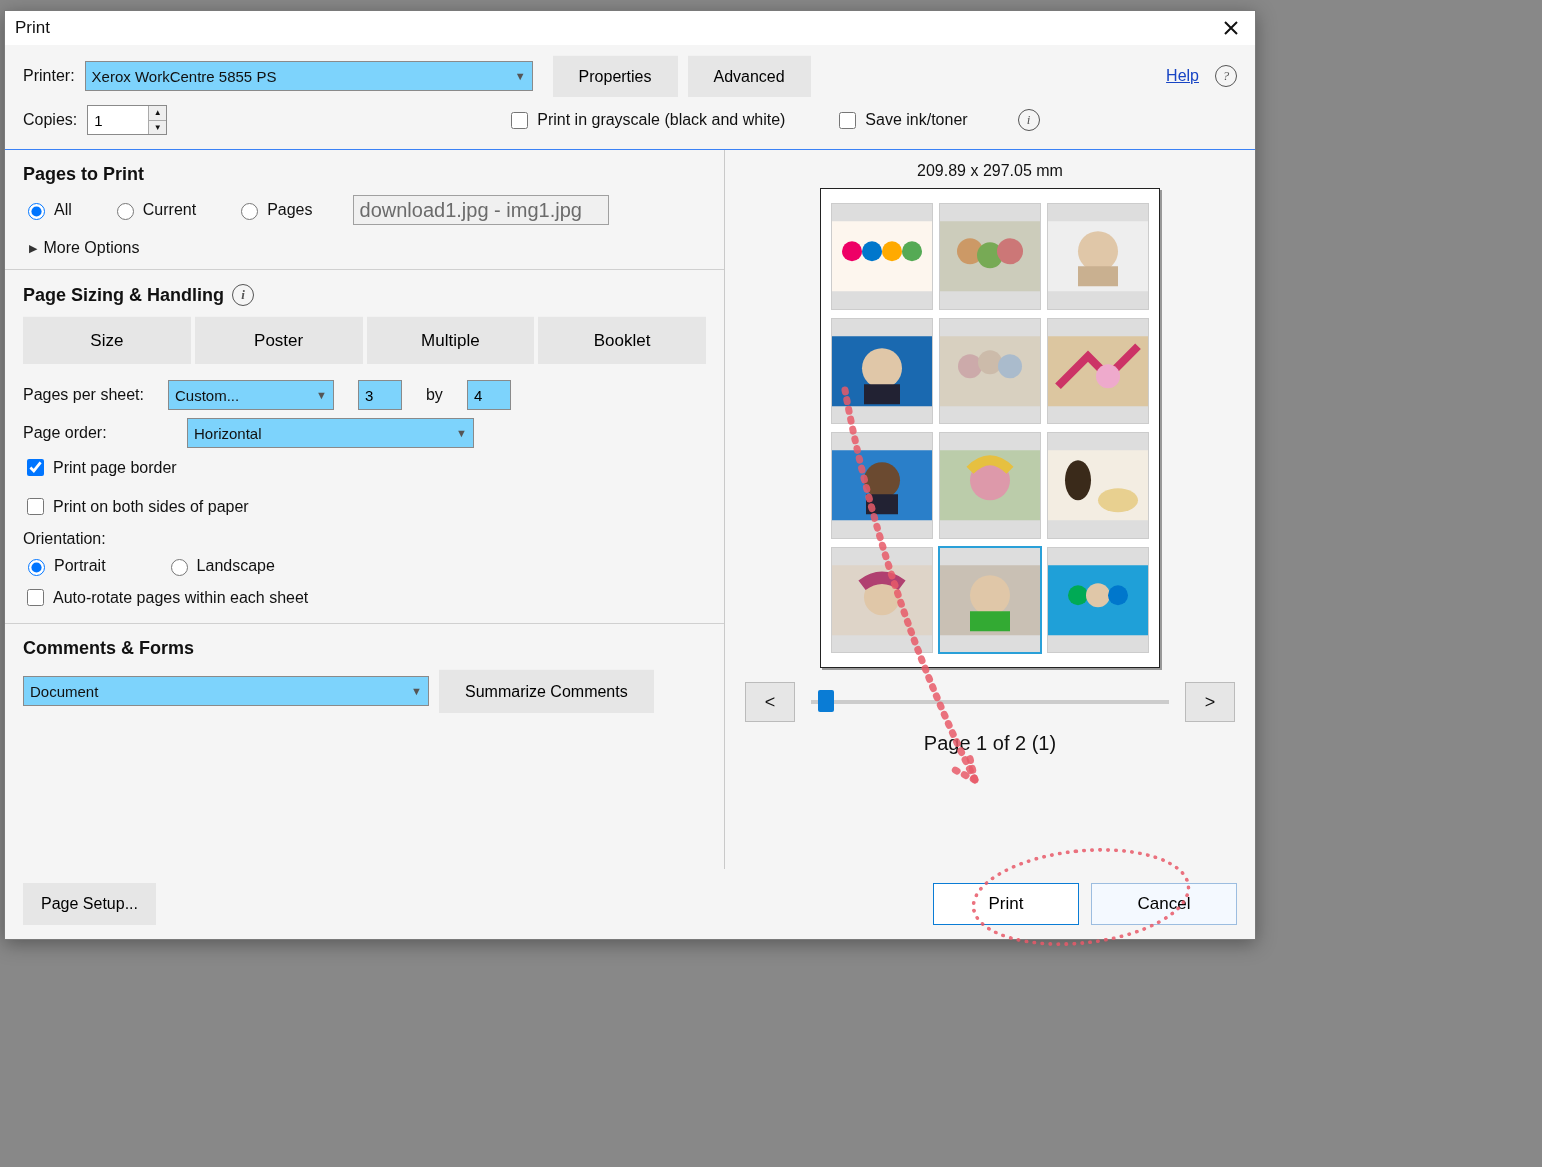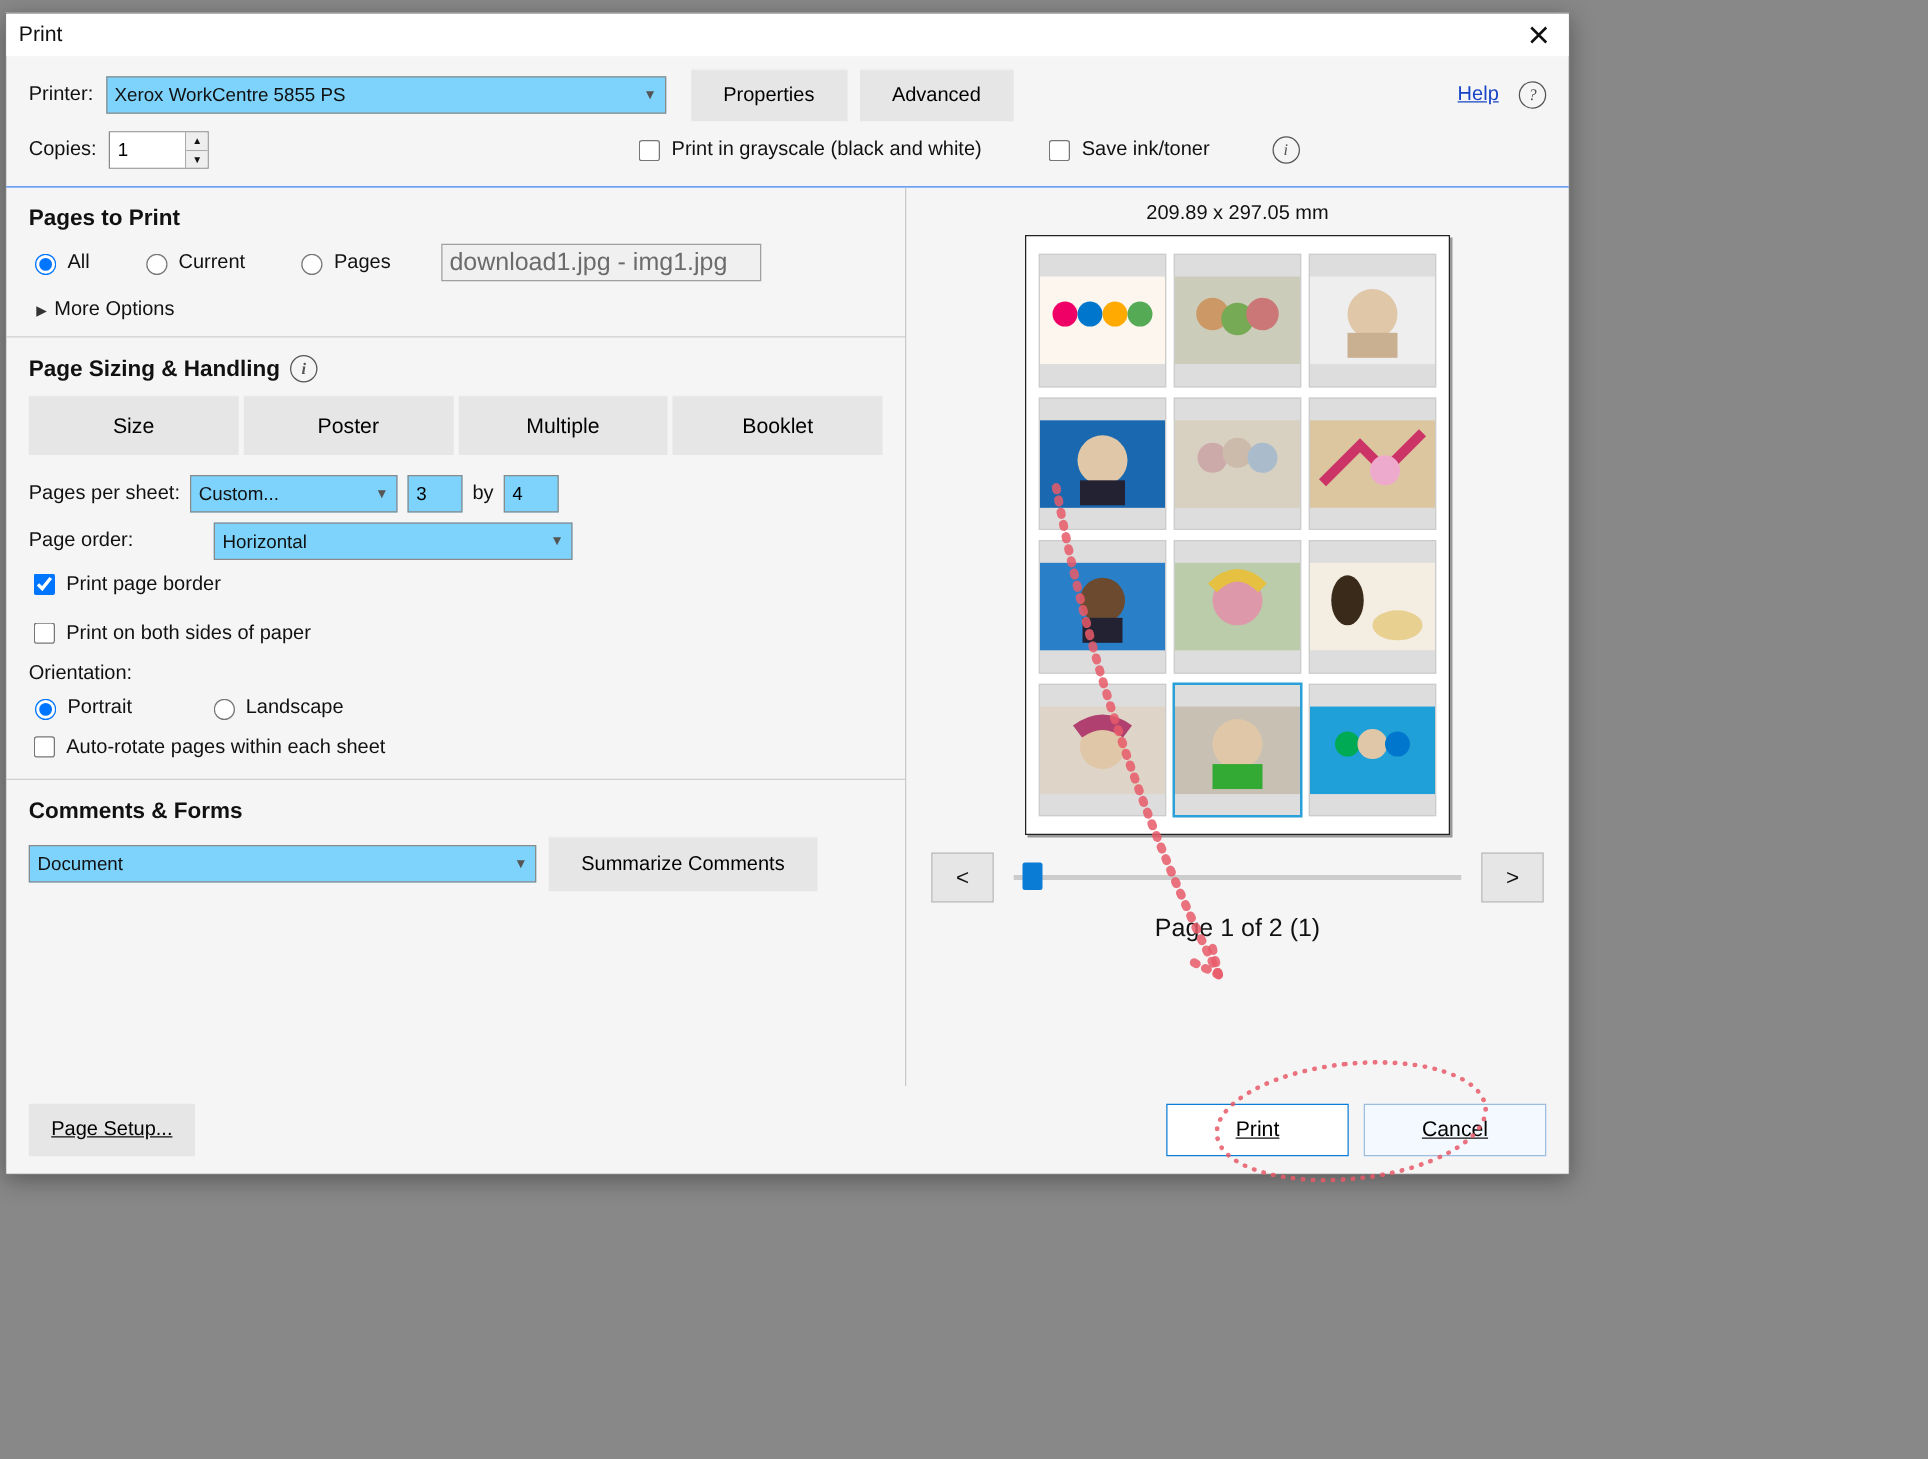--- a/index.html
+++ b/index.html
@@ -96,21 +96,21 @@
     border-bottom: 1px solid #d0d0d0;
   }
   .section-title { font-weight:700; font-size:18px; margin: 4px 0 10px 0; display:flex; align-items:center; gap:8px;text-align:center;}
   .radio-row { display:flex; align-items:center; gap:40px; margin-bottom:10px;}
   .radio-item { display:flex; align-items:center; gap:6px; font-size:16px; }
   input[type="radio"], input[type="checkbox"] { width:17px; height:17px; }
   .more-opts { display:flex; align-items:center; gap:6px; font-size:16px; padding:4px 0 2px 6px;}
   .tri { font-size:11px; color:#333; }
   .sizing-btns { display:flex; gap:4px; margin-bottom:16px;}
   .sizing-btns .btn { flex:1; height:48px; font-size:17px;}
-  .field-row { display:flex; align-items:center; gap:8px; margin:8px 0; font-size:16px;}
+  .field-row { display:flex; align-items:center; gap:24px; margin:8px 0; font-size:16px;}
   .spin {
     display:inline-flex; align-items:stretch; border:1px solid #8a8a8a; background:#fff; height:30px;
   }
   .spin input{ border:none; width:60px; padding:0 6px; font-size:15px; outline:none;}
   .spin .spin-btns{ display:flex; flex-direction:column; width:18px; border-left:1px solid #aaa;}
   .spin .sb{ flex:1; display:flex; align-items:center; justify-content:center; font-size:8px; background:#eee; border-bottom:1px solid #aaa; cursor:pointer;}
   .spin .sb:last-child{border-bottom:none;}
   .placeholder-box{
     height:30px; background:#f0f0f0; border:1px solid #a0a0a0; color:#6b6b6b; font-size:20px;
     padding: 2px 6px; display:flex; align-items:center; width:256px;
@@ -126,21 +126,21 @@
     position:relative;
   }
   .thumb{ border:1px solid #ccc; background:#ddd; position:relative; overflow:hidden;}
   .thumb svg{width:100%;height:100%;}
   .nav-row{ width:100%; display:flex; align-items:center; gap:8px; margin-top:14px;}
   .nav-btn{ width:50px;height:40px;background:#e6e6e6;border:1px solid #bbb;display:flex;align-items:center;justify-content:center;font-size:18px;cursor:pointer;}
   .slider-track{ flex:1; height:4px; background:#ccc; position:relative; margin:0 8px;}
   .slider-thumb{ position:absolute; left:2%; top:-10px; width:16px; height:22px; background:#0a7cd5; border-radius:2px;}
   .page-indicator{ text-align:center; font-size:20px; margin-top:10px;}
   .footer{
-    display:flex; align-items:center; padding:14px 18px; gap:12px;text-decoration:underline;
+    display:flex; align-items:center; padding:14px 18px; gap:12px;
   }
   .footer .spacer{flex:1;}
   .primary-btn{
     width:146px;height:42px;background:#fff;border:1.5px solid #0a7cd5;font-size:17px;cursor:pointer;
   }
   .secondary-btn{
     width:146px;height:42px;background:#f4f9ff;border:1px solid #9cbde0;font-size:17px;cursor:pointer;
   }
   .footer-left-btn{
     height:42px;background:#e6e6e6;border:none;padding:0 18px;font-size:16px;cursor:pointer;

